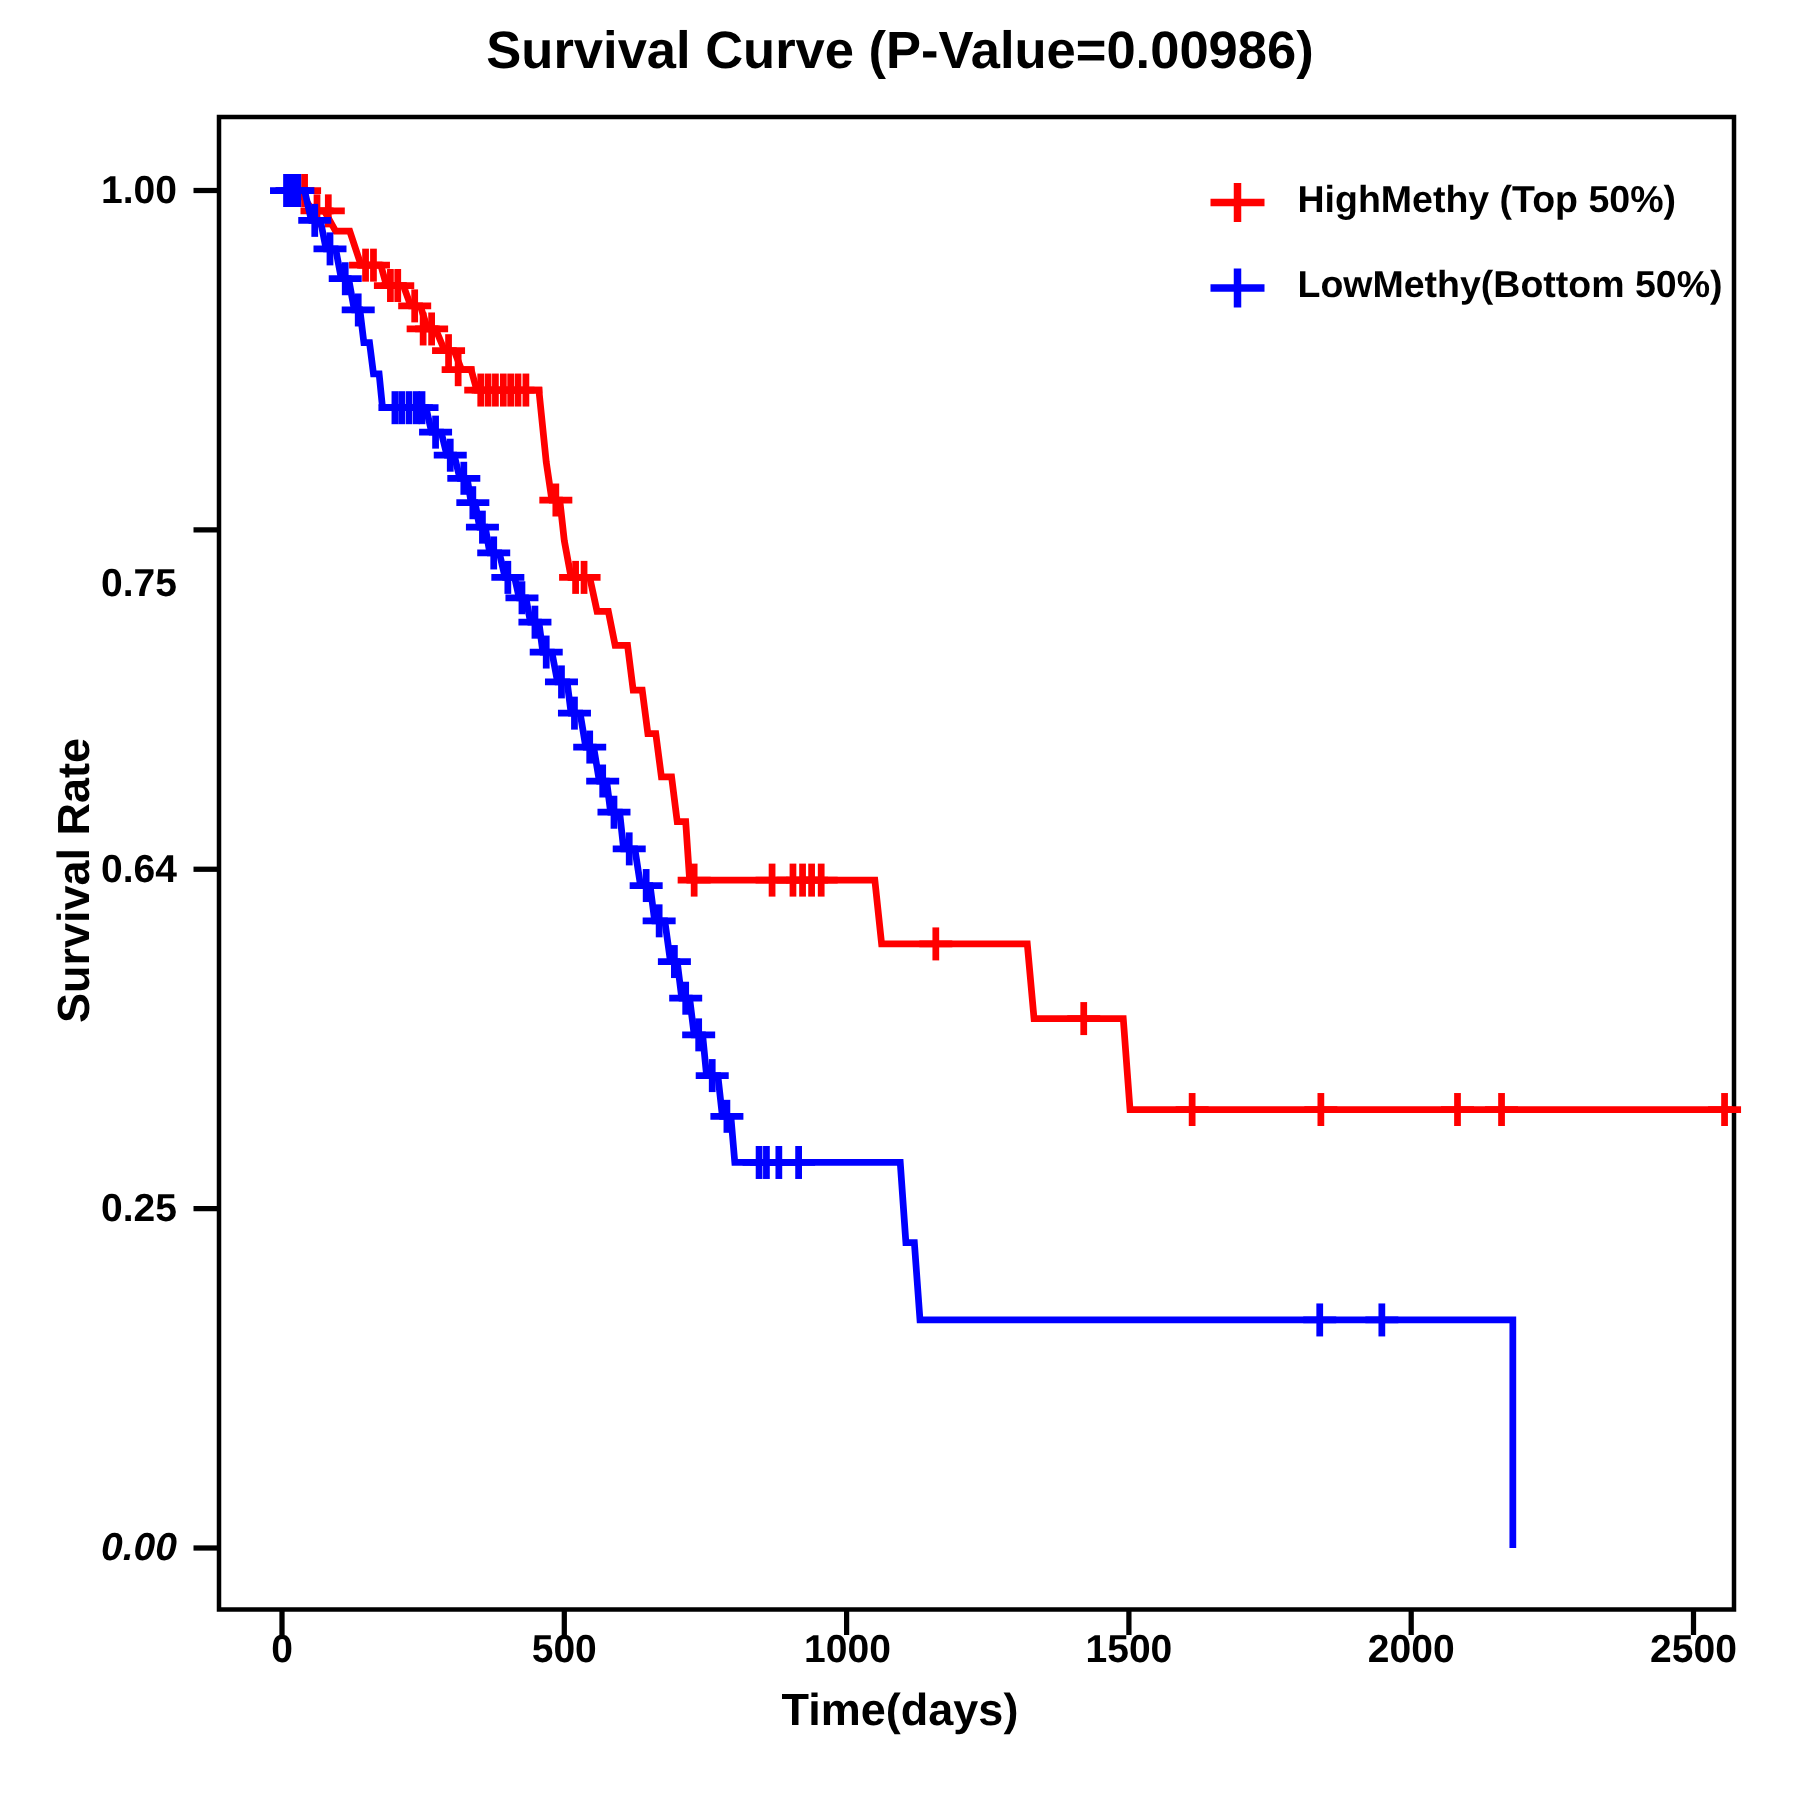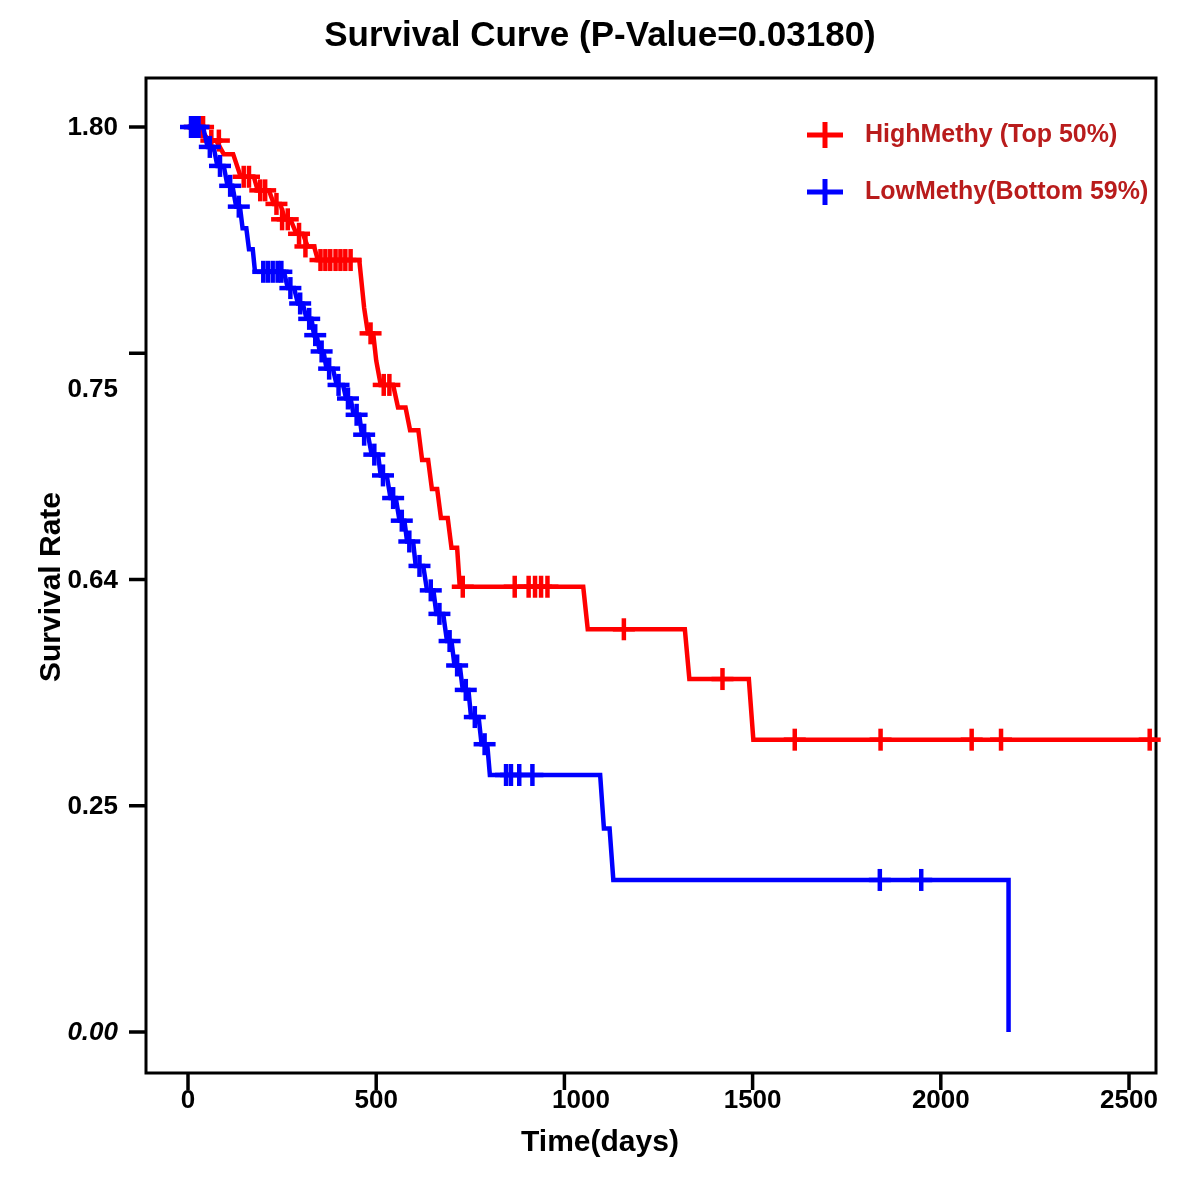--- a/index.html
+++ b/index.html
@@ -36,30 +36,30 @@
   .tick-label{
     position:absolute;
     font-size:26px;font-weight:bold;color:#000;
     white-space:nowrap;
   }
   .ytick{text-align:right;width:110px;}
   .xtick{text-align:center;width:120px;}
 
   .legend-label{
     position:absolute;
-    font-size:25px;font-weight:bold;color:#b91c1c;
+    font-size:25px;font-weight:bold;color:#000000;
     white-space:nowrap;
   }
 </style>
 </head>
 <body>
 
 <div id="figure">
 
-  <div id="chart-title">Survival Curve (P-Value=0.03180)</div>
+  <div id="chart-title">Survival Curve (P-Value=0.00986)</div>
 
   <svg id="plot-svg" width="1200" height="1200">
     <rect id="panel-border" x="146" y="78" width="1010" height="995" fill="none" stroke="#000000" stroke-width="3"></rect>
     <g id="x-ticks-group">
         <line x1="188" y1="1073" x2="188" y2="1090" stroke="#000" stroke-width="3.5"></line>
         <line x1="376.20000000000005" y1="1073" x2="376.20000000000005" y2="1090" stroke="#000" stroke-width="3.5"></line>
         <line x1="564.4000000000001" y1="1073" x2="564.4000000000001" y2="1090" stroke="#000" stroke-width="3.5"></line>
         <line x1="752.6" y1="1073" x2="752.6" y2="1090" stroke="#000" stroke-width="3.5"></line>
         <line x1="940.8000000000001" y1="1073" x2="940.8000000000001" y2="1090" stroke="#000" stroke-width="3.5"></line>
         <line x1="1129" y1="1073" x2="1129" y2="1090" stroke="#000" stroke-width="3.5"></line>
@@ -238,31 +238,31 @@
         <line x1="807" y1="192" x2="843" y2="192" stroke="#0000FF" stroke-width="5"></line>
       </g>
   </svg>
 
   <div id="x-axis-label" class="axis-label">Time(days)</div>
   <div id="y-axis-label" class="axis-label">Survival Rate</div>
 
   <div id="x-tick-labels">
       <div class="tick-label xtick" style="left: 128px; top: 1084px;">0</div>
       <div class="tick-label xtick" style="left: 316.2px; top: 1084px;">500</div>
-      <div class="tick-label xtick" style="left: 521px; top: 1084px;">1000</div>
+      <div class="tick-label xtick" style="left: 505px; top: 1084px;">1000</div>
       <div class="tick-label xtick" style="left: 692.6px; top: 1084px;">1500</div>
       <div class="tick-label xtick" style="left: 880.8px; top: 1084px;">2000</div>
       <div class="tick-label xtick" style="left: 1069px; top: 1084px;">2500</div>
     </div>
   <div id="y-tick-labels">
       <div class="tick-label ytick" style="left: 8px; top: 1016px; font-style: italic;">0.00</div>
       <div class="tick-label ytick" style="left: 8px; top: 789.75px;">0.25</div>
       <div class="tick-label ytick" style="left: 8px; top: 563.5px;">0.64</div>
       <div class="tick-label ytick" style="left: 8px; top: 337.25px; margin-top: 36px;">0.75</div>
-      <div class="tick-label ytick" style="left: 8px; top: 111px;">1.80</div>
+      <div class="tick-label ytick" style="left: 8px; top: 111px;">1.00</div>
     </div>
 
   <div id="legend-labels">
       <div class="legend-label" style="left: 865px; top: 119px;">HighMethy (Top 50%)</div>
-      <div class="legend-label" style="left: 865px; top: 176px;">LowMethy(Bottom 59%)</div>
+      <div class="legend-label" style="left: 865px; top: 176px;">LowMethy(Bottom 50%)</div>
     </div>
 
 </div>
 
 </body></html>

